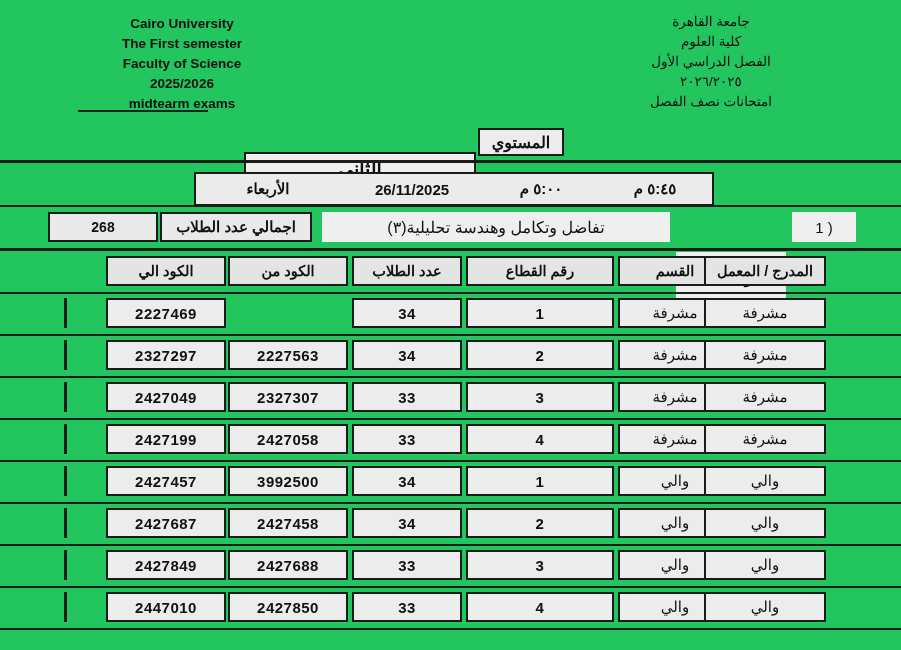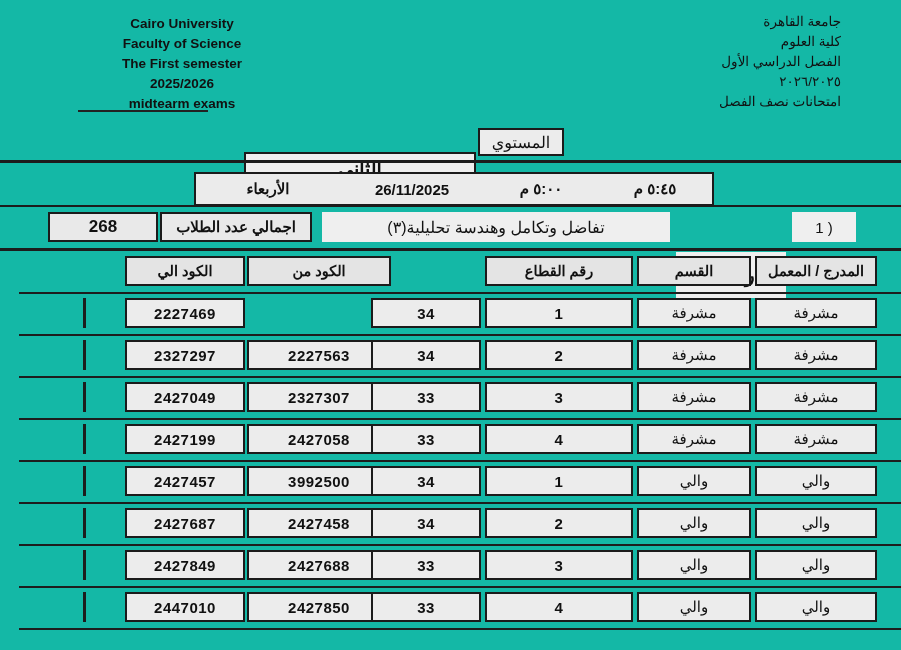--- a/index.html
+++ b/index.html
@@ -12,21 +12,21 @@
     height: 650px;
     font-family: "Liberation Sans", sans-serif;
     color: #111;
     position: relative;
     overflow: hidden;
   }
   .page {
     position: relative;
     width: 901px;
     height: 650px;
-    background: #14b8a6;
+    background: #22c55e;
   }
 
   
   .hdr-left {
     position: absolute;
     left: 62px;
     top: 14px;
     width: 240px;
     text-align: center;
     font-weight: bold;
@@ -39,21 +39,21 @@
     top: 110px;
     width: 130px;
     height: 2px;
     background: #222;
   }
   .hdr-right {
     position: absolute;
     right: 60px;
     top: 12px;
     width: 260px;
-    text-align: right;
+    text-align: center;
     direction: rtl;
     font-size: 13.5px;
     line-height: 20px;
   }
   .hdr-right .ln {
     display: block;
   }
 
   
   .cell {
@@ -73,21 +73,21 @@
     letter-spacing: 0.5px;
   }
 
   
   .level-label {
     position: absolute;
     right: 337px;
     top: 128px;
     width: 86px;
     height: 28px;
-    font-weight: normal;
+    font-weight: bold;
     font-size: 16px;
   }
   .level-value {
     position: absolute;
     right: 425px;
     top: 126px;
     width: 232px;
     height: 32px;
     font-weight: bold;
     font-size: 19px;
@@ -124,21 +124,21 @@
   .date-t2 { width: 100px; text-align: center; }
 
   
   .total-box {
     position: absolute;
     left: 48px;
     top: 212px;
     width: 110px;
     height: 30px;
     font-weight: bold;
-    font-size: 17px;
+    font-size: 14px;
     background: #e9e9e9;
   }
   .total-label {
     position: absolute;
     left: 160px;
     top: 212px;
     width: 152px;
     height: 30px;
     font-weight: bold;
     font-size: 15px;
@@ -181,39 +181,38 @@
   
   .tbl {
     position: absolute;
     left: 0;
     top: 252px;
     width: 901px;
   }
   .trow {
     position: relative;
     height: 42px;
-    margin-left: 19px;
   }
   .trow .cell {
     position: absolute;
     top: 4px;
     height: 30px;
   }
   .hrow .cell {
     font-weight: bold;
     font-size: 14.5px;
     background: #e4e4e4;
   }
   
   .c-to     { left: 106px;  width: 120px; }
-  .c-from   { left: 228px;  width: 144px; }
+  .c-from   { left: 228px;  width: 120px; }
   .c-count  { left: 352px;  width: 110px; }
   .c-sect   { left: 466px;  width: 148px; }
   .c-dept   { left: 618px;  width: 114px; }
-  .c-hall   { left: 736px;  width: 122px; }
+  .c-hall   { left: 704px;  width: 122px; }
 
   .row-line {
     position: absolute;
     left: 0;
     width: 901px;
     height: 2px;
     background: #1d1d1d;
   }
   .edge-tick {
     position: absolute;
@@ -223,22 +222,22 @@
     top: 4px;
   }
 </style>
 </head>
 <body>
 
 <div class="page">
 
   <div class="hdr-left">
     <div>Cairo University</div>
+    <div>The First semester</div>
     <div>Faculty of Science</div>
-    <div>The First semester</div>
     <div>2025/2026</div>
     <div>midtearm exams</div>
   </div>
   <div class="hdr-left-underline"></div>
 
   <div class="hdr-right">
     <span class="ln">جامعة القاهرة</span>
     <span class="ln">كلية العلوم</span>
     <span class="ln">الفصل الدراسي الأول</span>
     <span class="ln">٢٠٢٦/٢٠٢٥</span>
@@ -262,20 +261,21 @@
   <div class="cell subject-name">تفاضل وتكامل وهندسة تحليلية(٣)</div>
   <div class="cell subject-code">ر ٢٣١</div>
   <div class="cell subject-no">1 )</div>
   <div class="rule" style="left:0; top:248px; width:901px; height:3px;"></div>
 
   <div class="tbl">
 
     <div class="trow hrow">
       <div class="cell c-to">الكود الي</div>
       <div class="cell c-from">الكود من</div>
+      <div class="cell c-count">عدد الطلاب</div>
       <div class="cell c-sect">رقم القطاع</div>
       <div class="cell c-dept">القسم</div>
       <div class="cell c-hall">المدرج / المعمل</div>
       <div class="row-line" style="top:40px;"></div>
     </div>
 
     <div class="trow">
       <div class="edge-tick" style="left:64px;"></div>
       <div class="cell num c-to">2227469</div>
       <div class="cell num c-count">34</div>

